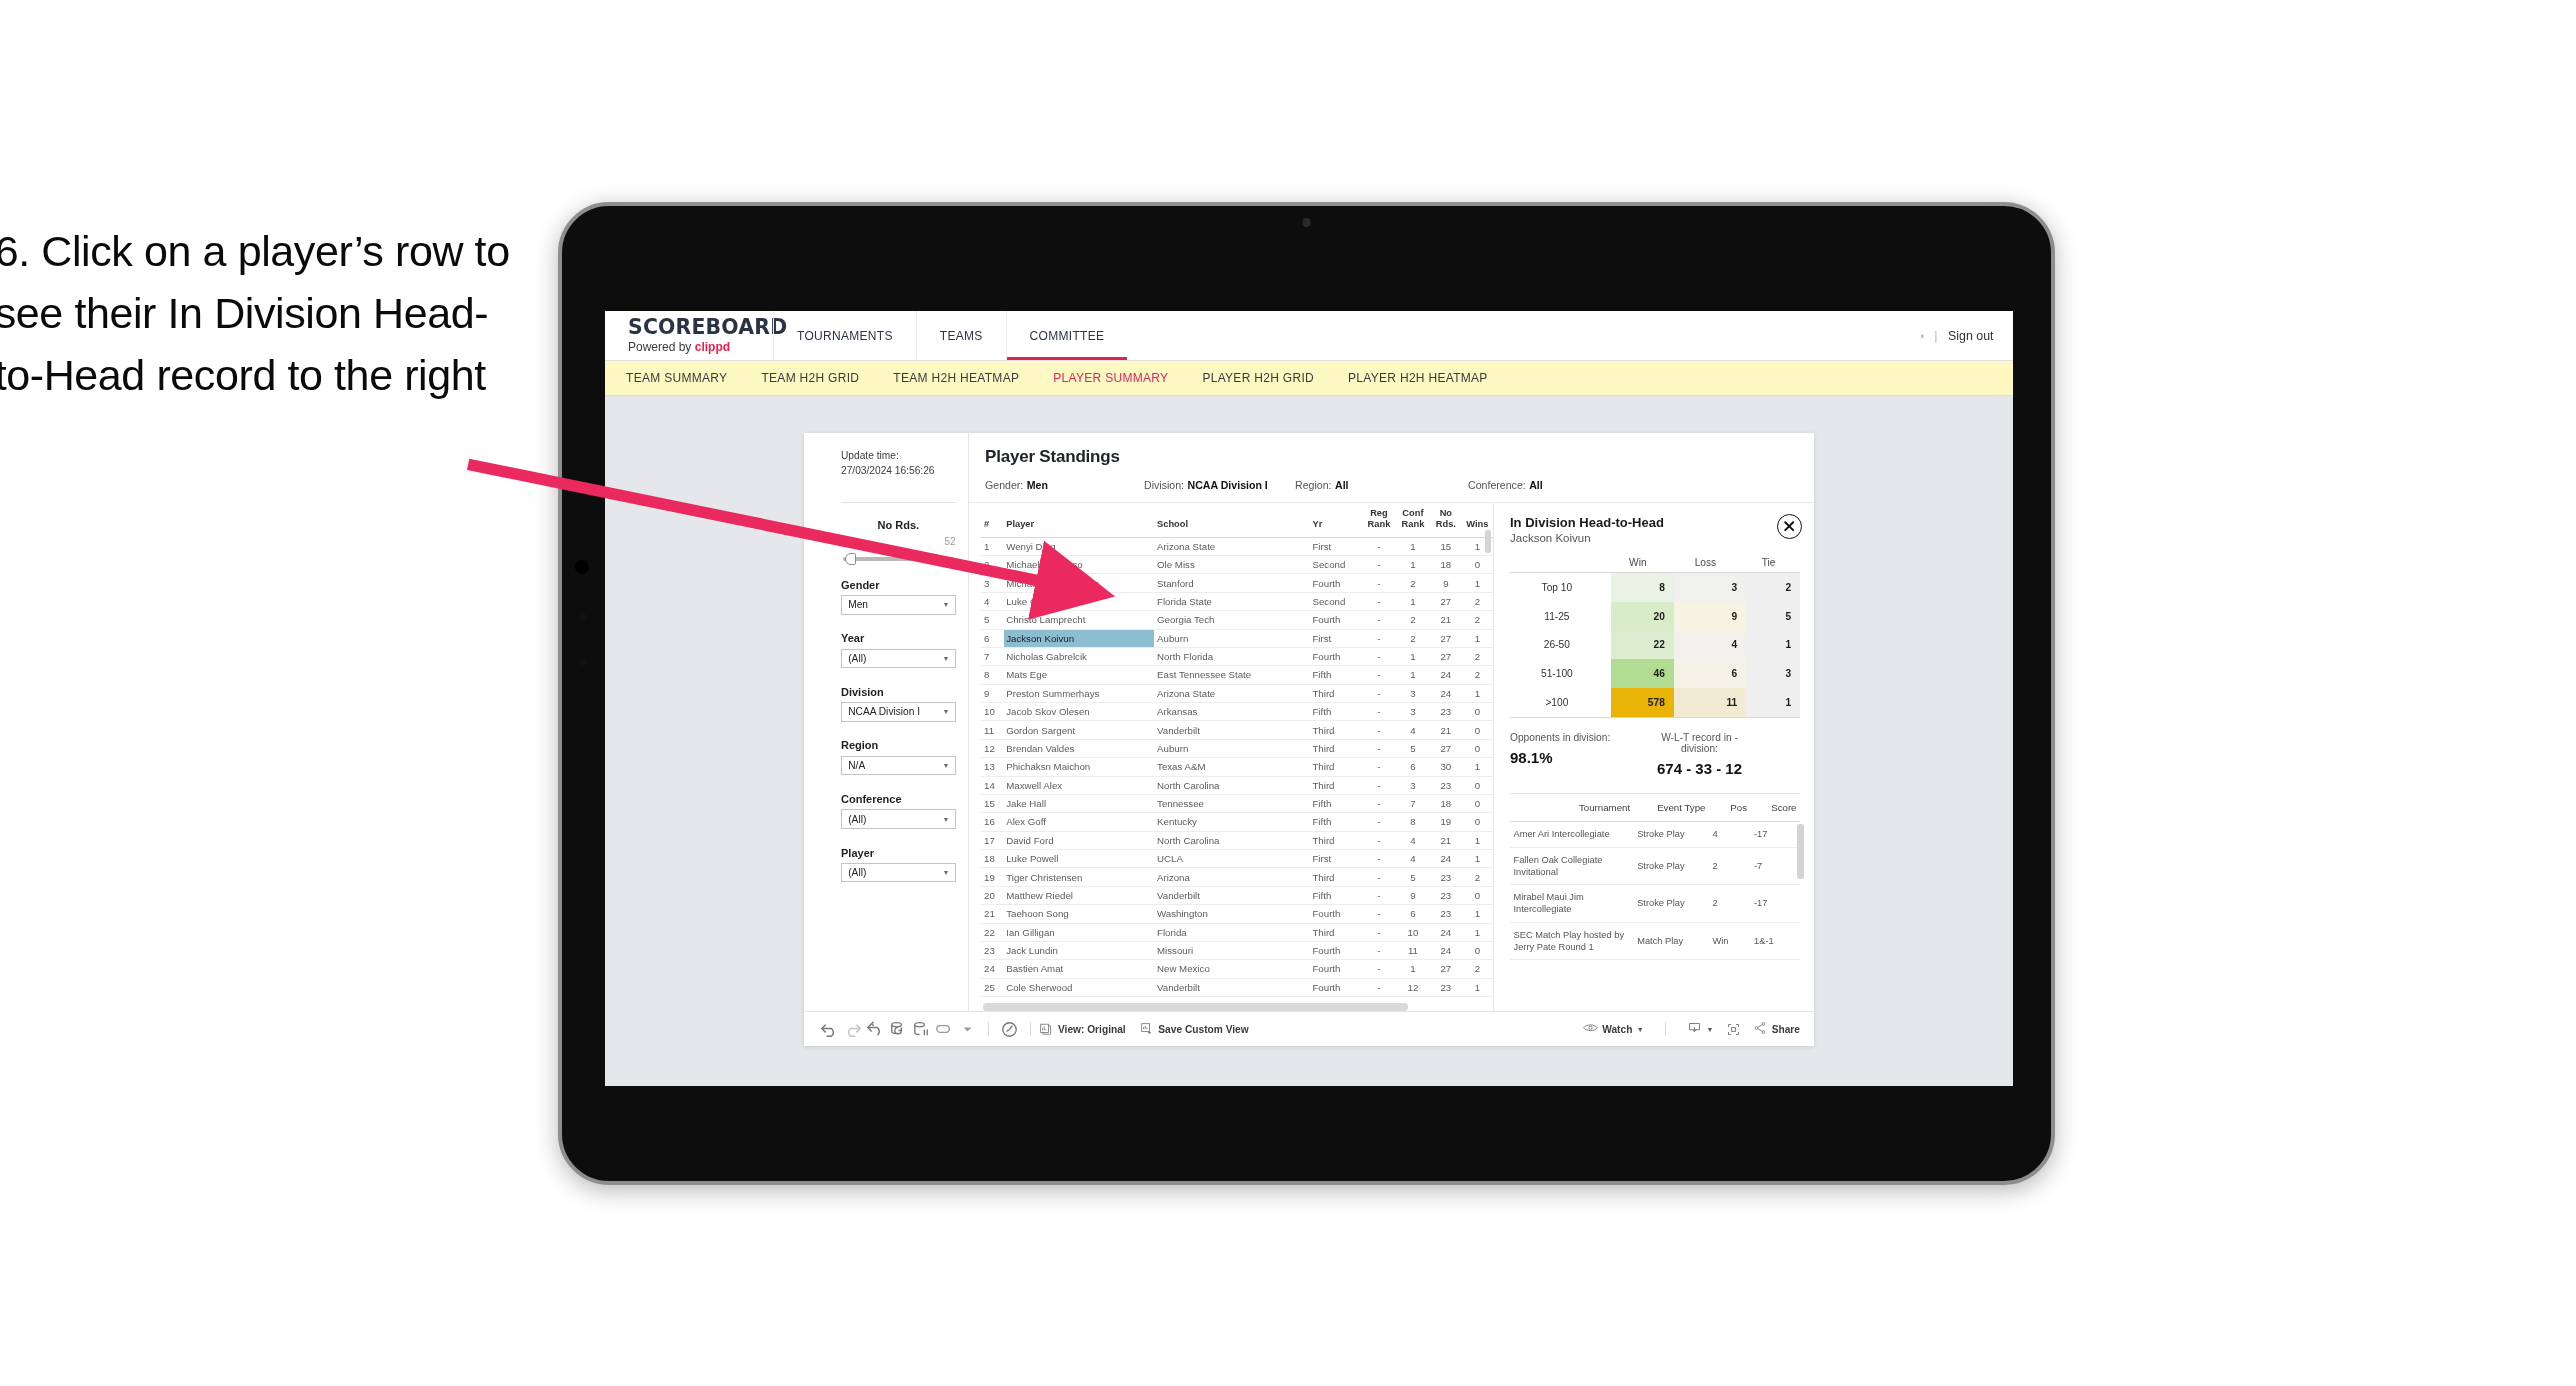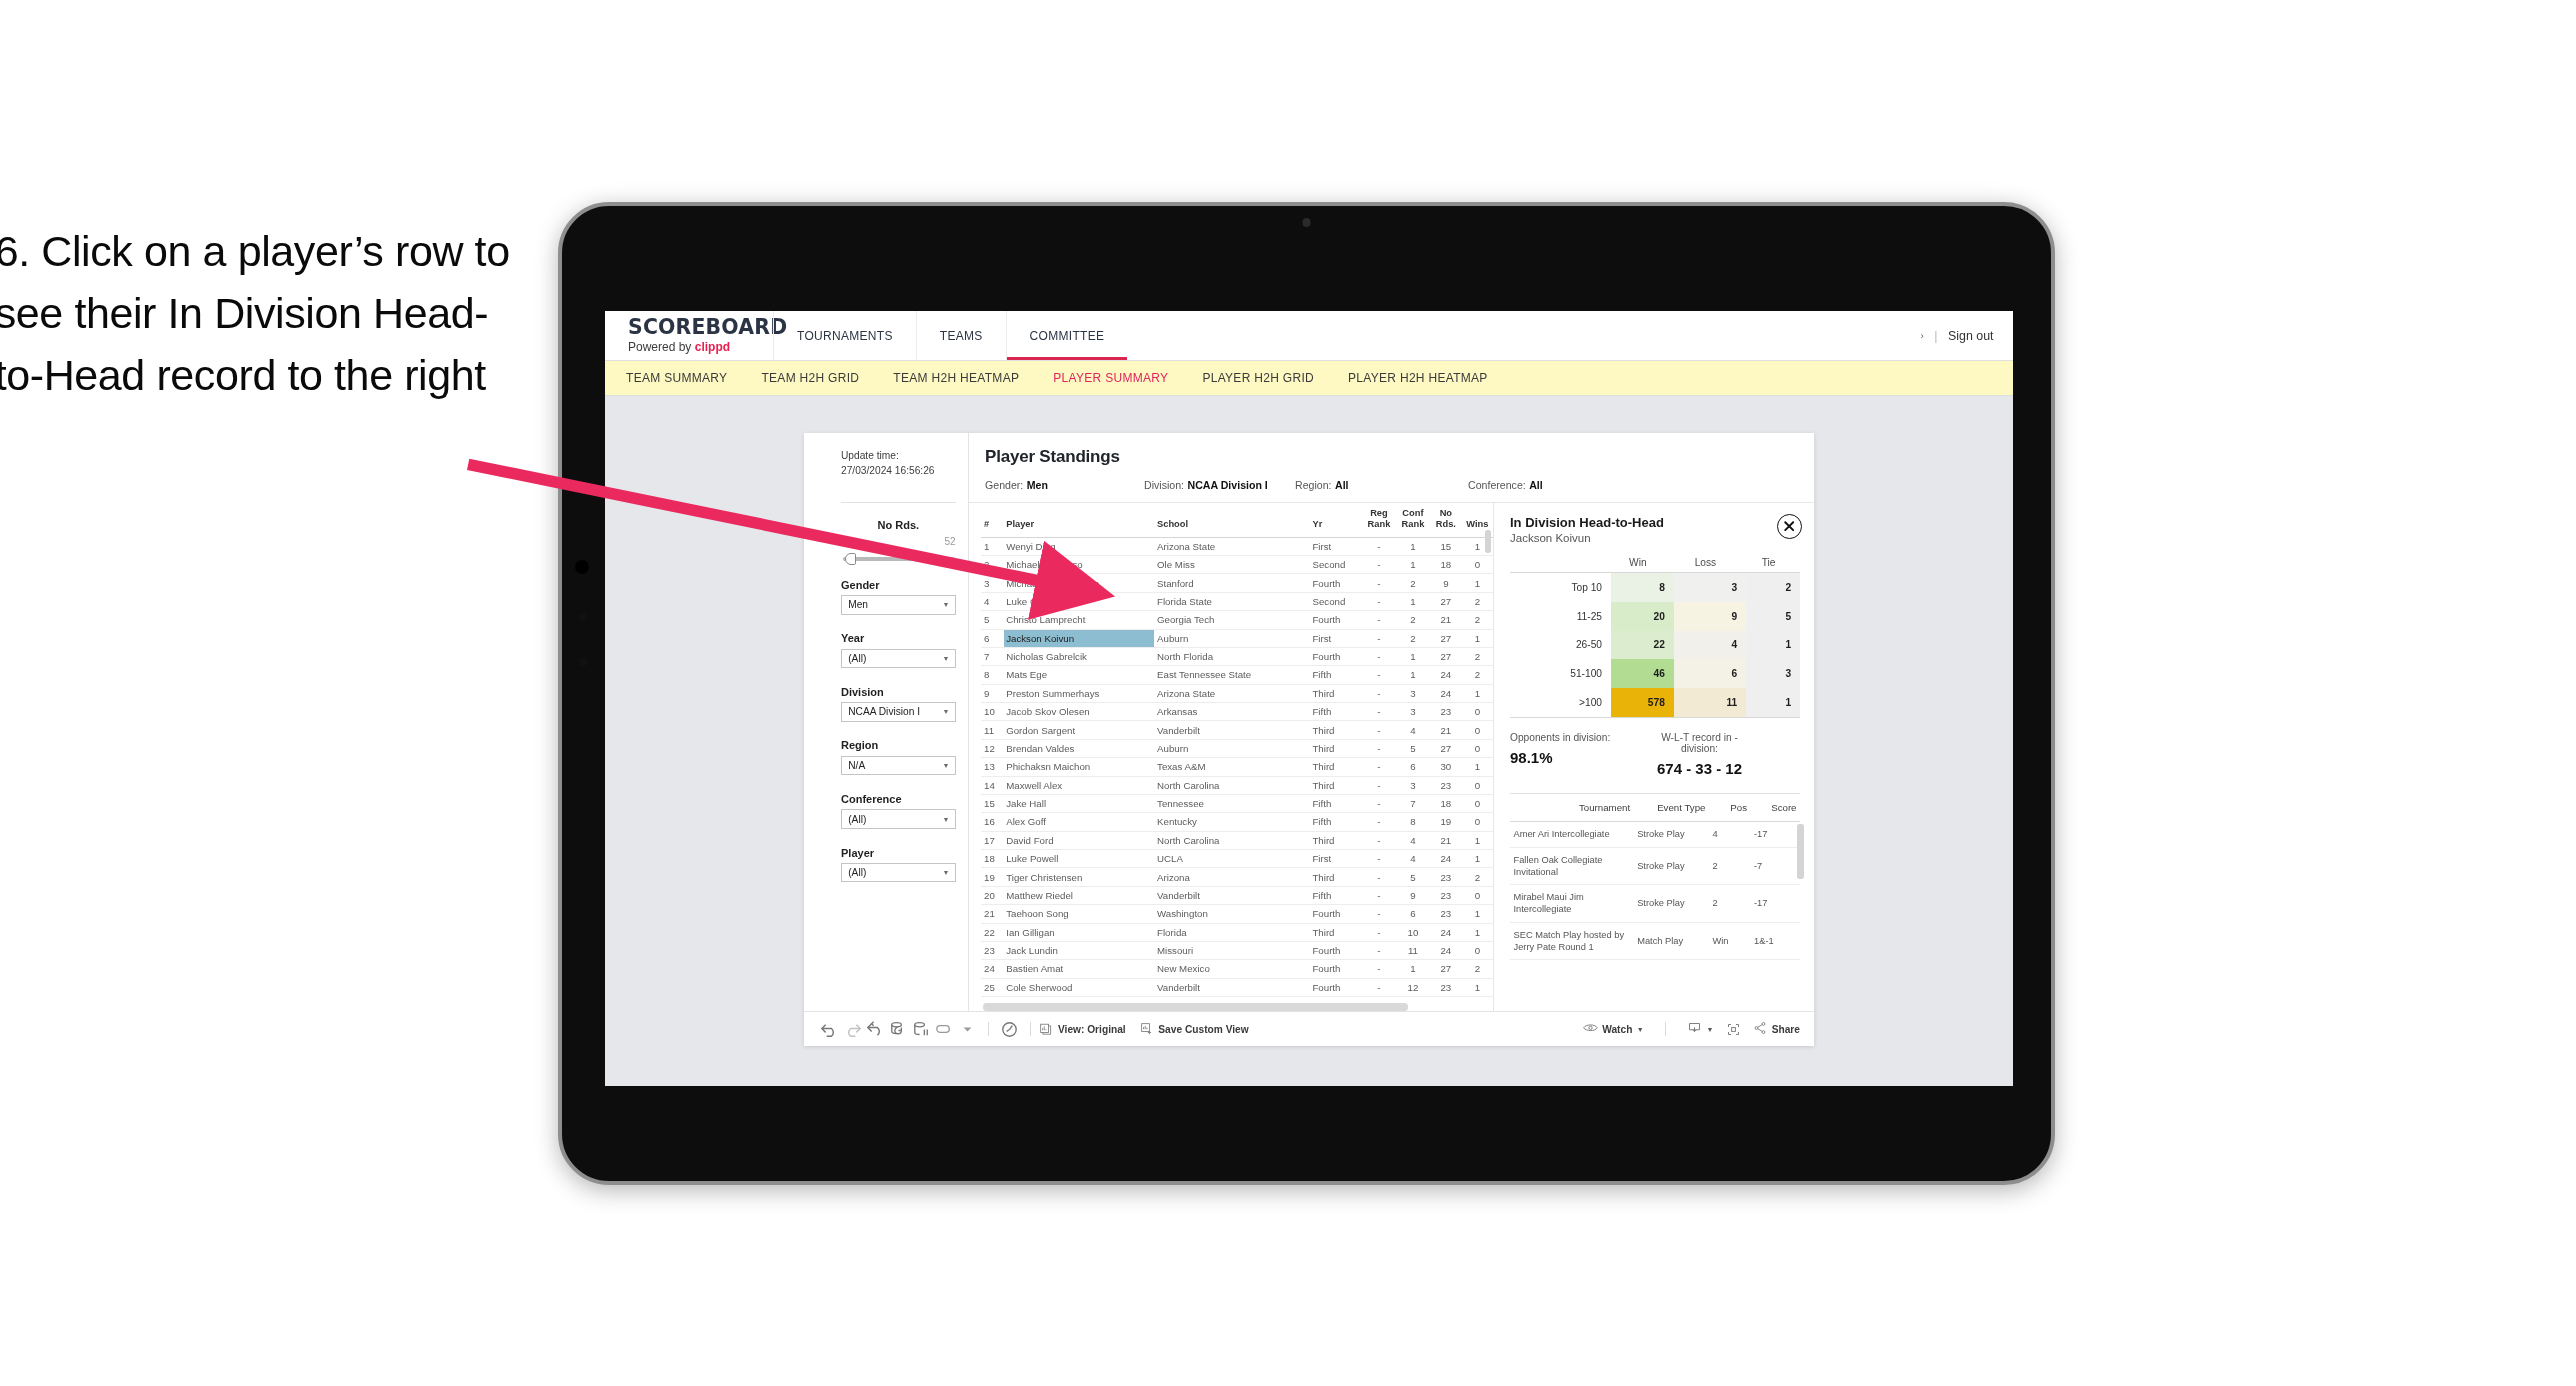--- a/index.html
+++ b/index.html
@@ -209,21 +209,21 @@
   .close-btn svg { display: block; }
 
   table.heat { width: 100%; border-collapse: collapse; margin-top: 12.4px; font-size: 10.2px; }
   table.heat th {
     font-weight: 400; color: #4a4a4a; font-size: 10.2px;
     padding: 0 8.9px 4.4px 0; text-align: center;
     border-bottom: 0.9px solid #d8d8d8;
   }
   table.heat th.rowhead-blank { border-bottom: 0.9px solid #d8d8d8; }
   table.heat td { padding: 8.9px 8.9px 8.9px 0; text-align: right; color: #1d1d1d; font-weight: 600; }
-  table.heat td.rowhead { text-align: right; color: #333; font-weight: 400; padding-left: 1.8px; }
+  table.heat td.rowhead { text-align: center; color: #333; font-weight: 400; padding-left: 1.8px; }
   table.heat tr.last td { border-bottom: 0.9px solid #d8d8d8; }
 
   .stats-row { display: flex; margin-top: 14px; }
   .stat-a { width: 133px; } .stat-b { flex: 1; text-align: center; padding-right: 44px; }
   .stat-lbl { font-size: 10.2px; color: #555; }
   .stat-val { font-size: 15px; font-weight: 700; color: #111; margin-top: 6.2px; }
 
   .tourn-wrap { margin-top: 16px; border-top: 0.9px solid #e2e2e2; position: relative; }
   table.tourn { width: 100%; border-collapse: collapse; font-size: 9.3px; }
   table.tourn th {

